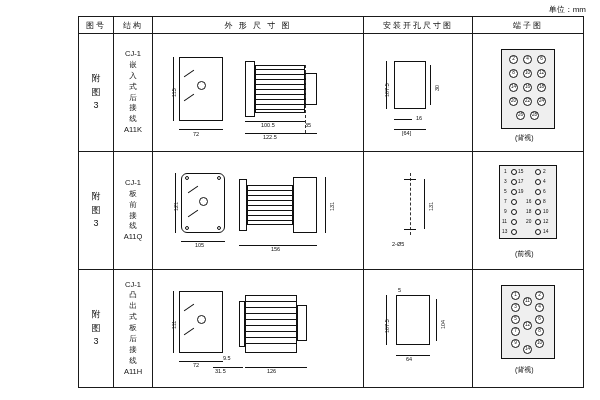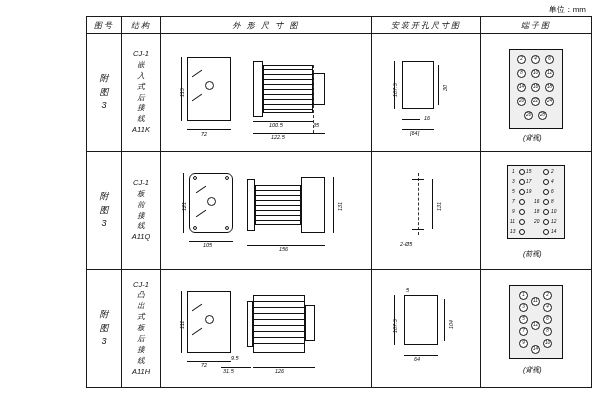--- a/index.html
+++ b/index.html
@@ -8,22 +8,22 @@
     font-family:"Liberation Sans","DejaVu Sans",sans-serif;
     color:#111;overflow:hidden;
   }
   .page{position:relative;width:600px;height:400px;}
 
   .unit{
     position:absolute;right:14px;top:4px;font-size:8px;color:#111;
   }
 
   table.main{
-    position:absolute;left:86px;top:16px;width:500px;height:370px;
-    border-collapse:collapse;table-layout:fixed;font-style:italic;
+    position:absolute;left:78px;top:16px;width:500px;height:370px;
+    border-collapse:collapse;table-layout:fixed;
   }
   table.main th, table.main td{
     border:1px solid #1a1a1a;
     padding:0;margin:0;vertical-align:middle;text-align:center;
     font-size:8px;font-weight:normal;
   }
   thead th{height:16px;background:#fff;letter-spacing:2px;}
   .c-no{width:34px;}
   .c-struct{width:38px;}
   .c-outline{width:210px;}

